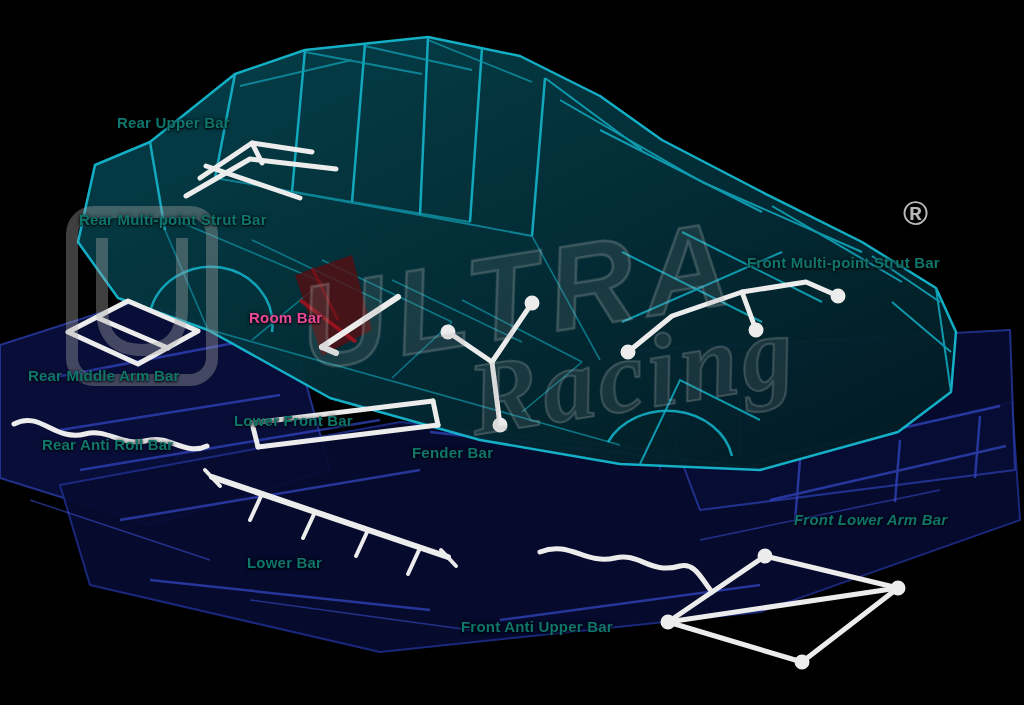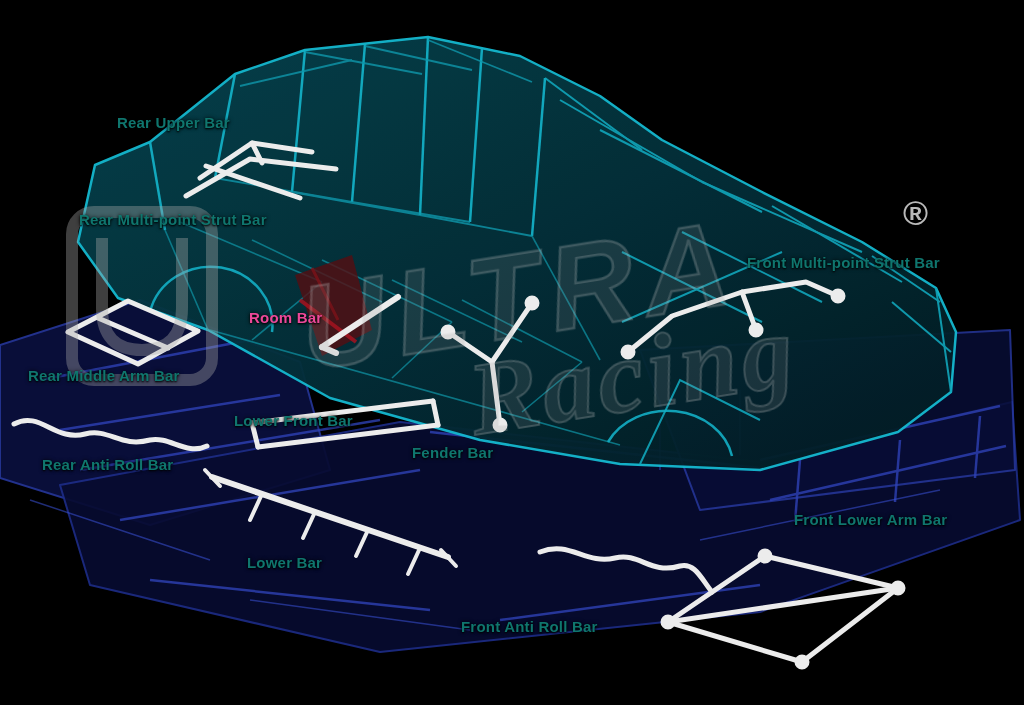--- a/index.html
+++ b/index.html
@@ -31,23 +31,23 @@
     z-index:5;
     text-shadow:0 0 3px rgba(0,0,0,.8);
   }
   
   .l-rub{left:117px;top:114px;}
   .l-rmp{left:79px;top:211px;}
   .l-fmp{left:747px;top:246px;margin-top:8px;}
   .l-room{left:249px;top:309px;}
   .l-rla{left:28px;top:367px;}
   .l-lmb{left:234px;top:412px;}
-  .l-rar{left:33px;top:456px;padding-left:9px;}
+  .l-rar{left:33px;top:436px;padding-left:9px;}
   .l-fen{left:412px;top:444px;}
-  .l-fla{left:794px;top:511px;}
+  .l-fla{left:794px;top:511px;font-style:italic;}
   .l-side{left:247px;top:554px;}
   .l-far{left:461px;top:618px;}
 </style>
 </head>
 <body>
 
 <div class="stage">
 
   <svg viewBox="0 0 1024 705" width="1024" height="705">
     <defs>
@@ -241,16 +241,16 @@
   <div class="label l-rub">Rear Upper Bar</div>
   <div class="label l-rmp">Rear Multi-point Strut Bar</div>
   <div class="label l-fmp">Front Multi-point Strut Bar</div>
   <div class="label room l-room">Room Bar</div>
   <div class="label l-rla">Rear Middle Arm Bar</div>
   <div class="label l-lmb">Lower Front Bar</div>
   <div class="label l-rar">Rear Anti Roll Bar</div>
   <div class="label l-fen">Fender Bar</div>
   <div class="label l-fla">Front Lower Arm Bar</div>
   <div class="label l-side">Lower Bar</div>
-  <div class="label l-far">Front Anti Roll Bar</div>
+  <div class="label l-far">Front Anti Upper Bar</div>
 
   <div class="reg">®</div>
 </div>
 
 </body></html>

